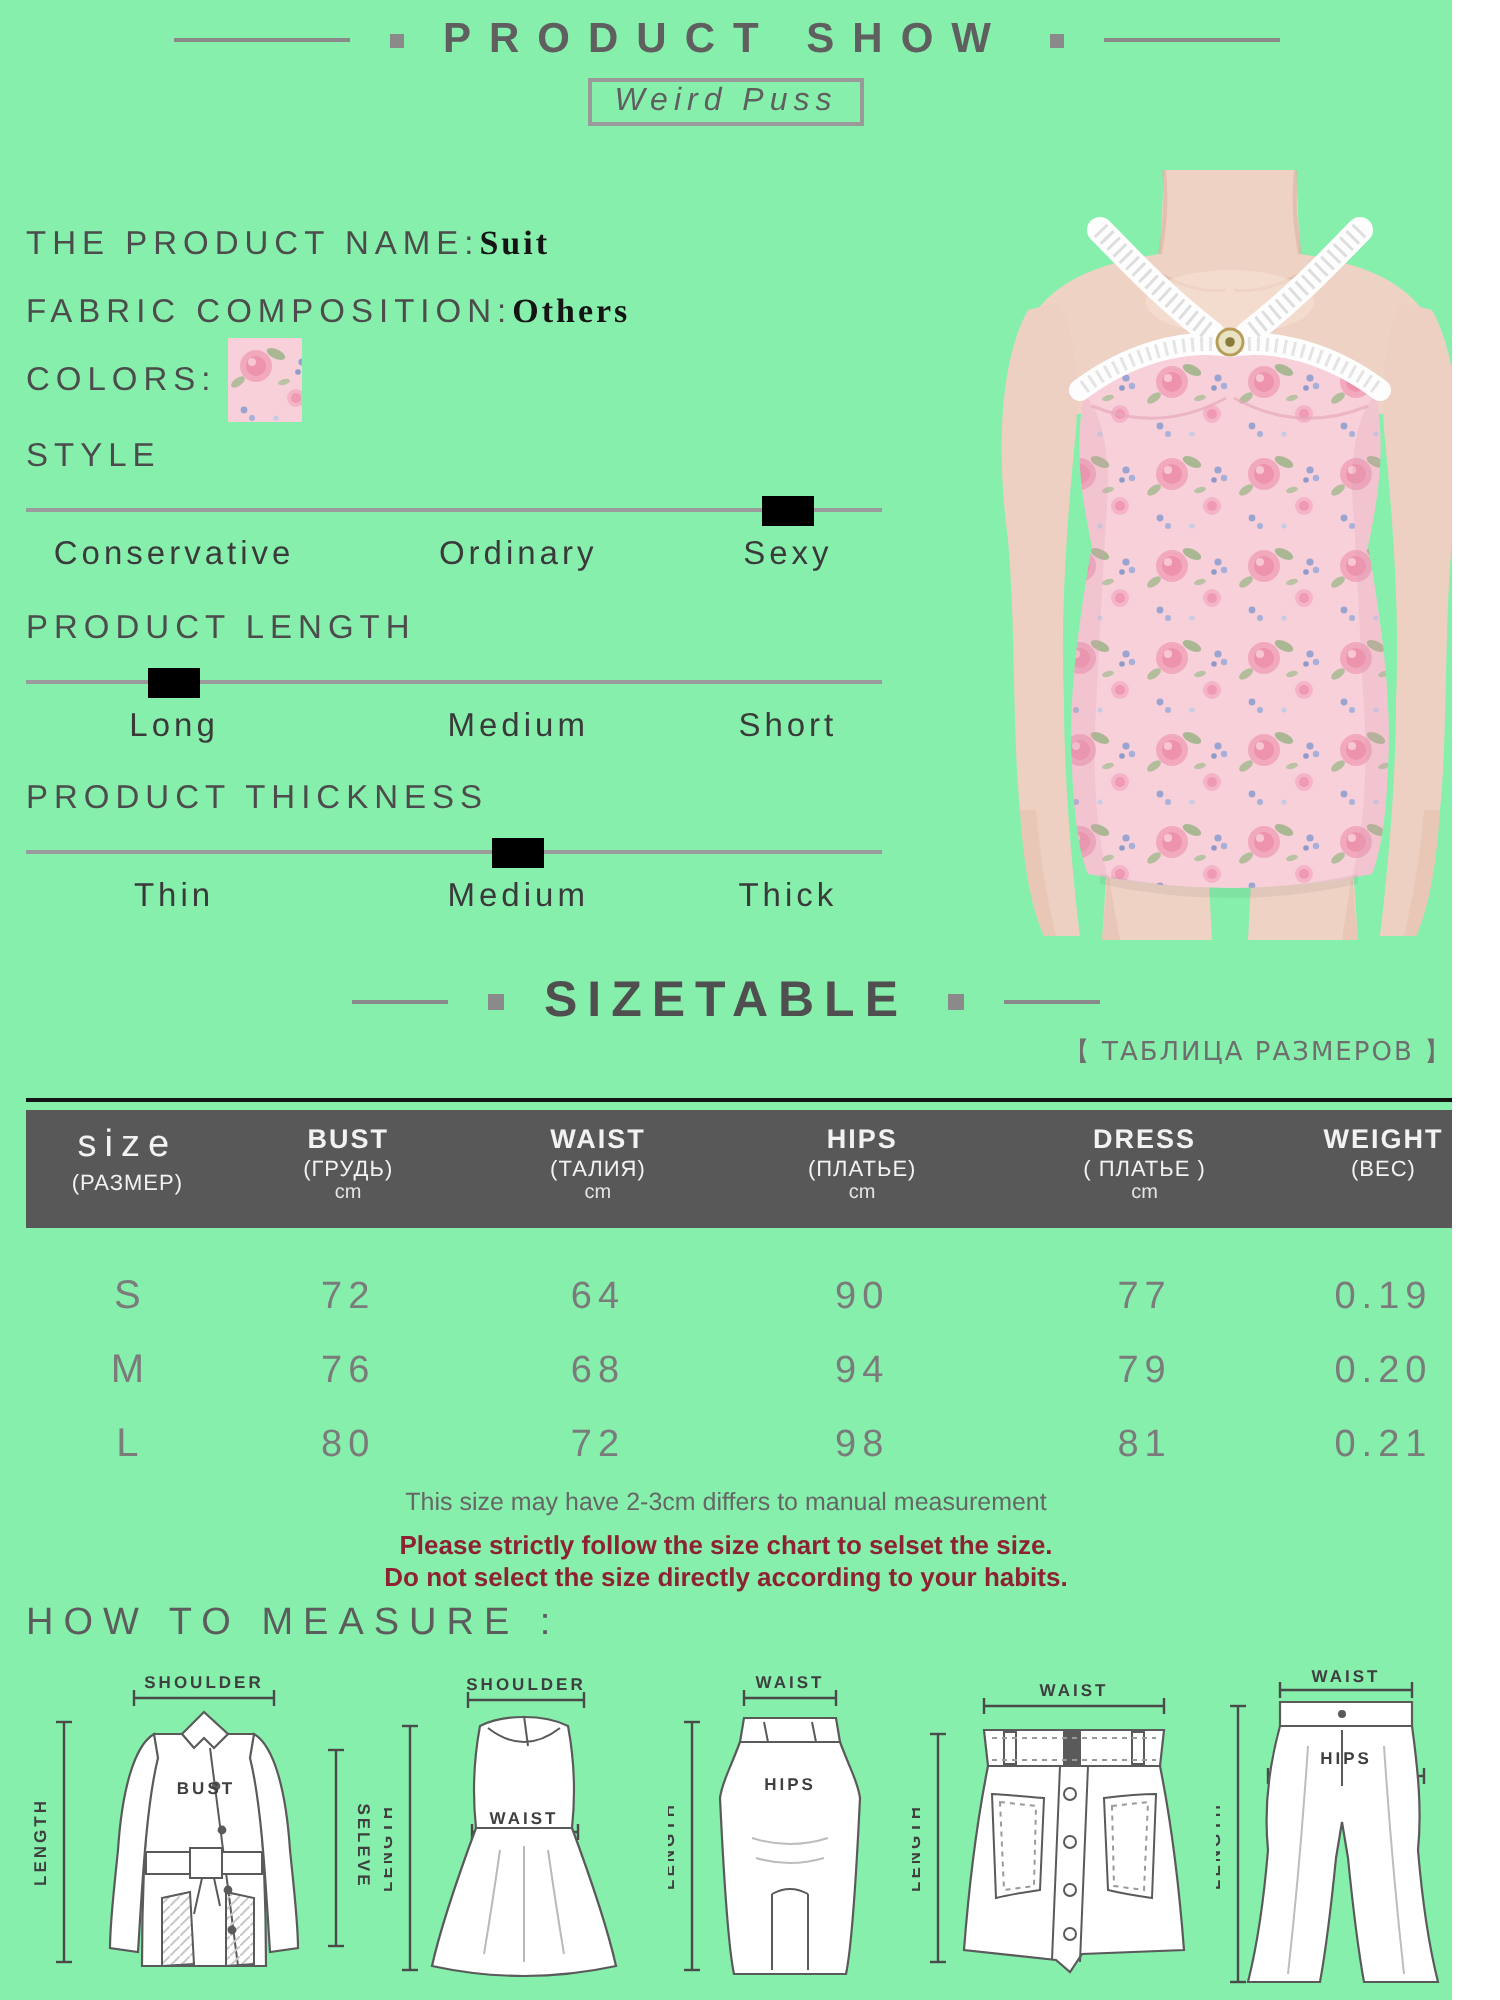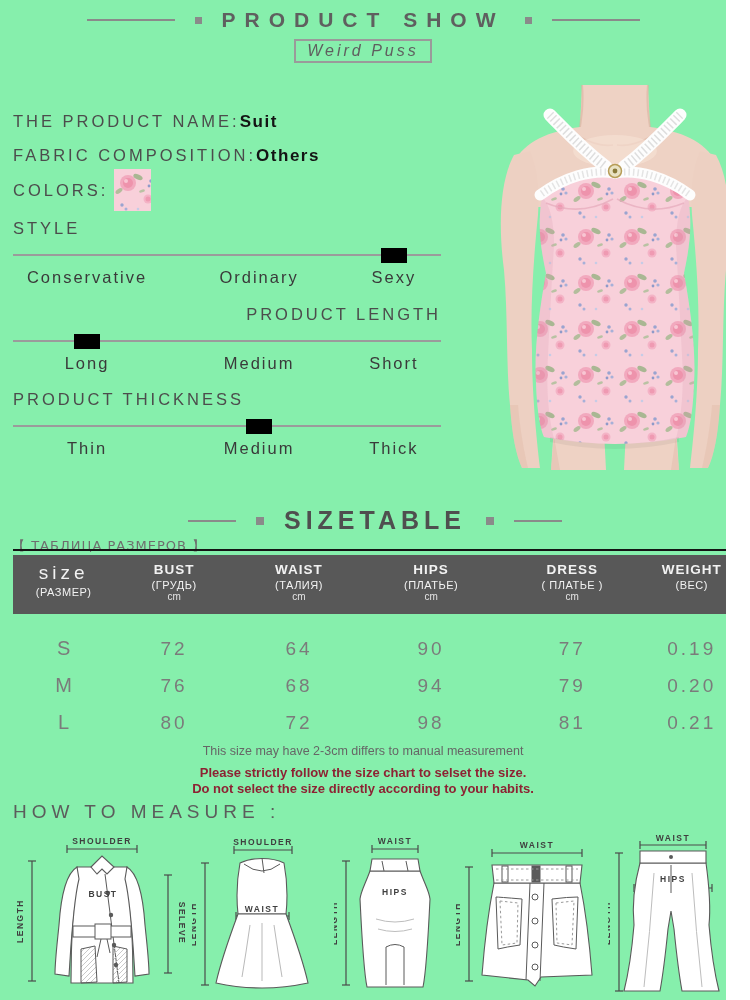--- a/index.html
+++ b/index.html
@@ -11,44 +11,44 @@
   .deco-row{display:flex;align-items:center;justify-content:center;gap:20px;}
   .deco-line{width:88px;height:2px;background:#8a8a8a;}
   .deco-sq{width:7px;height:7px;background:#8a8a8a;}
   .page-title{margin:0;font-size:21px;font-weight:bold;letter-spacing:9px;color:#5f5f5f;}
   .brand-box{display:inline-block;margin-top:7px;border:2px solid #9a9a9a;padding:1px 11px;
              font-size:16px;font-style:italic;letter-spacing:3px;color:#5f5f5f;}
 
   
   .info-line{position:absolute;left:13px;white-space:nowrap;}
   .info-lbl{font-size:16.5px;letter-spacing:3px;color:#4c4c4c;}
-  .info-val{font-size:17px;font-weight:bold;letter-spacing:1.5px;color:#141414;}
+  .info-val{font-size:17px;font-weight:bold;letter-spacing:1.5px;color:#141414;font-family:Liberation Serif, serif;}
   .line-name{top:96px;}
   .line-fabric{top:130px;}
   .line-colors{top:168px;height:44px;display:flex;align-items:center;}
   .swatch{display:inline-block;width:37px;height:42px;margin-left:6px;overflow:hidden;}
 
   
   .attr-block{position:absolute;left:13px;width:428px;}
   .attr-style{top:219px;}
-  .attr-length{top:305px;text-align:right;}
+  .attr-length{top:305px;}
   .attr-thickness{top:390px;}
   .attr-title{margin:0 0 10px 0;font-size:16.5px;font-weight:normal;letter-spacing:3px;color:#4c4c4c;}
   .slider{position:relative;height:15px;}
   .slider-line{position:absolute;top:6px;left:0;right:0;height:2px;background:#9b9b9b;}
   .slider-marker{position:absolute;top:0;width:26px;height:15px;background:#000;transform:translateX(-50%);left:50%;}
   .opts{position:relative;height:24px;margin-top:3px;}
   .opt{position:absolute;top:2px;transform:translateX(-50%);font-size:16.5px;letter-spacing:2px;color:#3a3a3a;white-space:nowrap;}
   .opt-0{left:17.3%;} .opt-1{left:57.5%;} .opt-2{left:89%;}
 
   
   .product-photo{position:absolute;left:480px;top:85px;width:270px;height:385px;margin:0;}
 
   
-  .sizetable-head{position:absolute;top:486px;left:12px;width:100%;text-align:left;margin-top:20px;}
+  .sizetable-head{position:absolute;top:486px;left:0;width:100%;text-align:right;}
   .sizetable-head .deco-line{width:48px;}
   .sizetable-head .deco-sq{width:8px;height:8px;}
   .sizetable-title{margin:0;font-size:25px;font-weight:bold;letter-spacing:5px;color:#4f4f4f;}
   .sizetable-sub{margin-top:2px;font-size:13px;letter-spacing:1px;color:#6e6e6e;
                  font-family:"DejaVu Sans","Liberation Sans",sans-serif;}
 
   
   .size-table{position:absolute;left:13px;top:549px;width:724px;}
   .table-topline{height:2px;background:#141414;margin-bottom:4px;}
   .t-head{display:grid;grid-template-columns:14% 16.5% 18% 18.5% 20.5% 12.5%;

